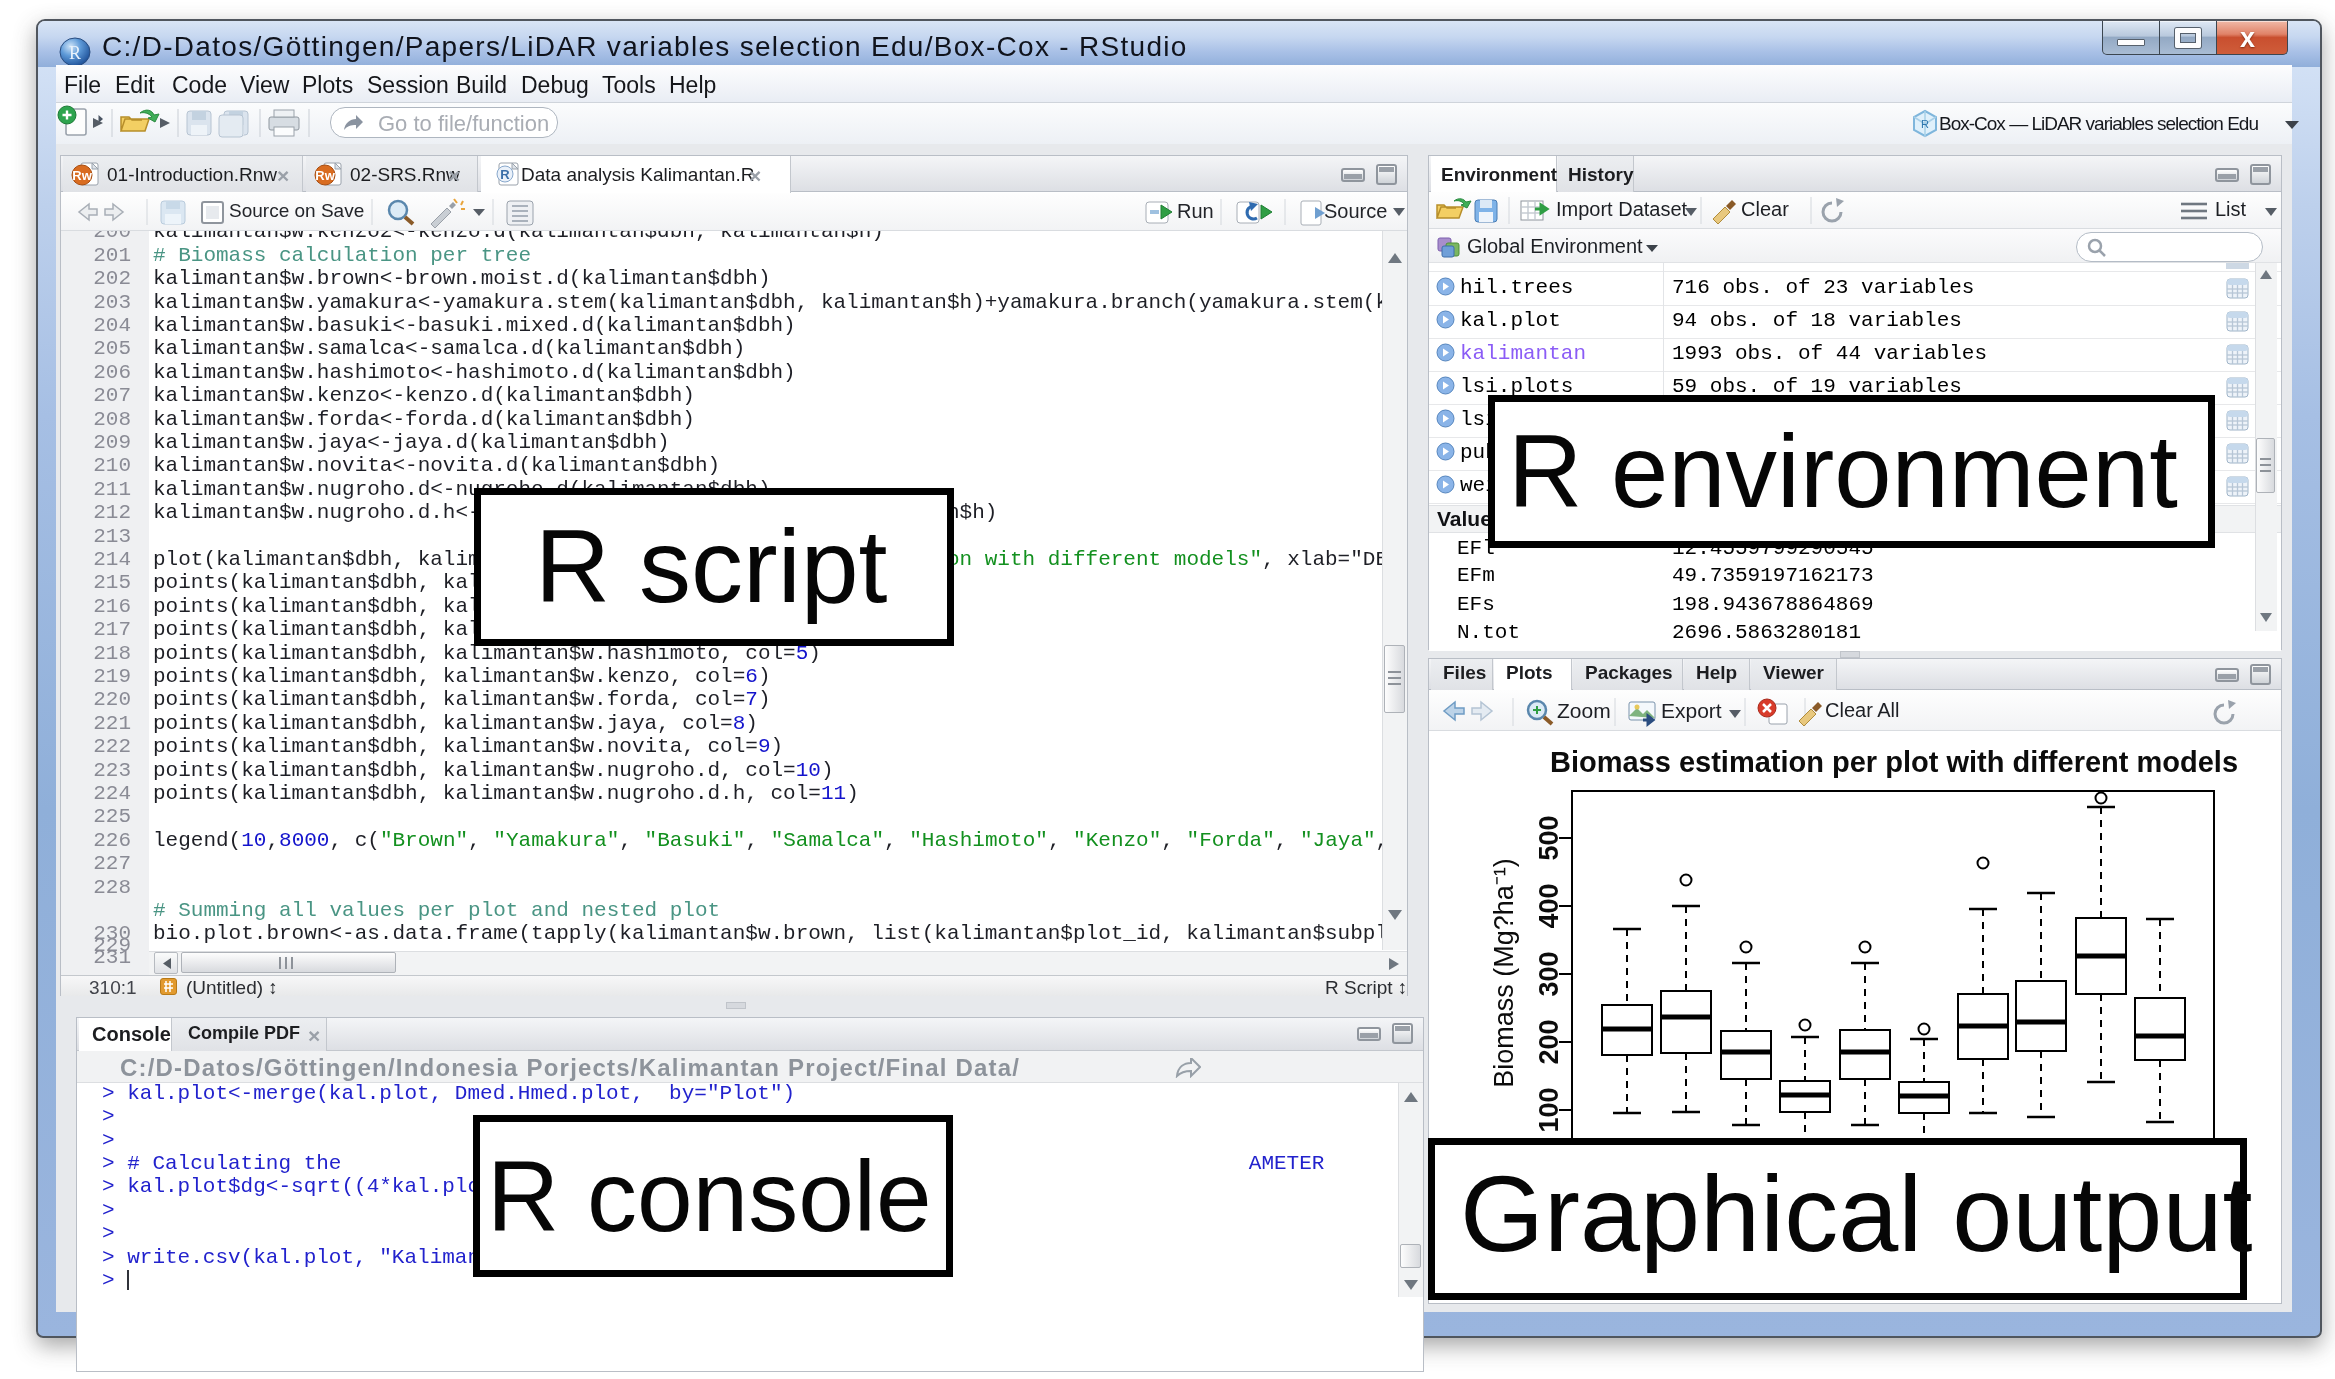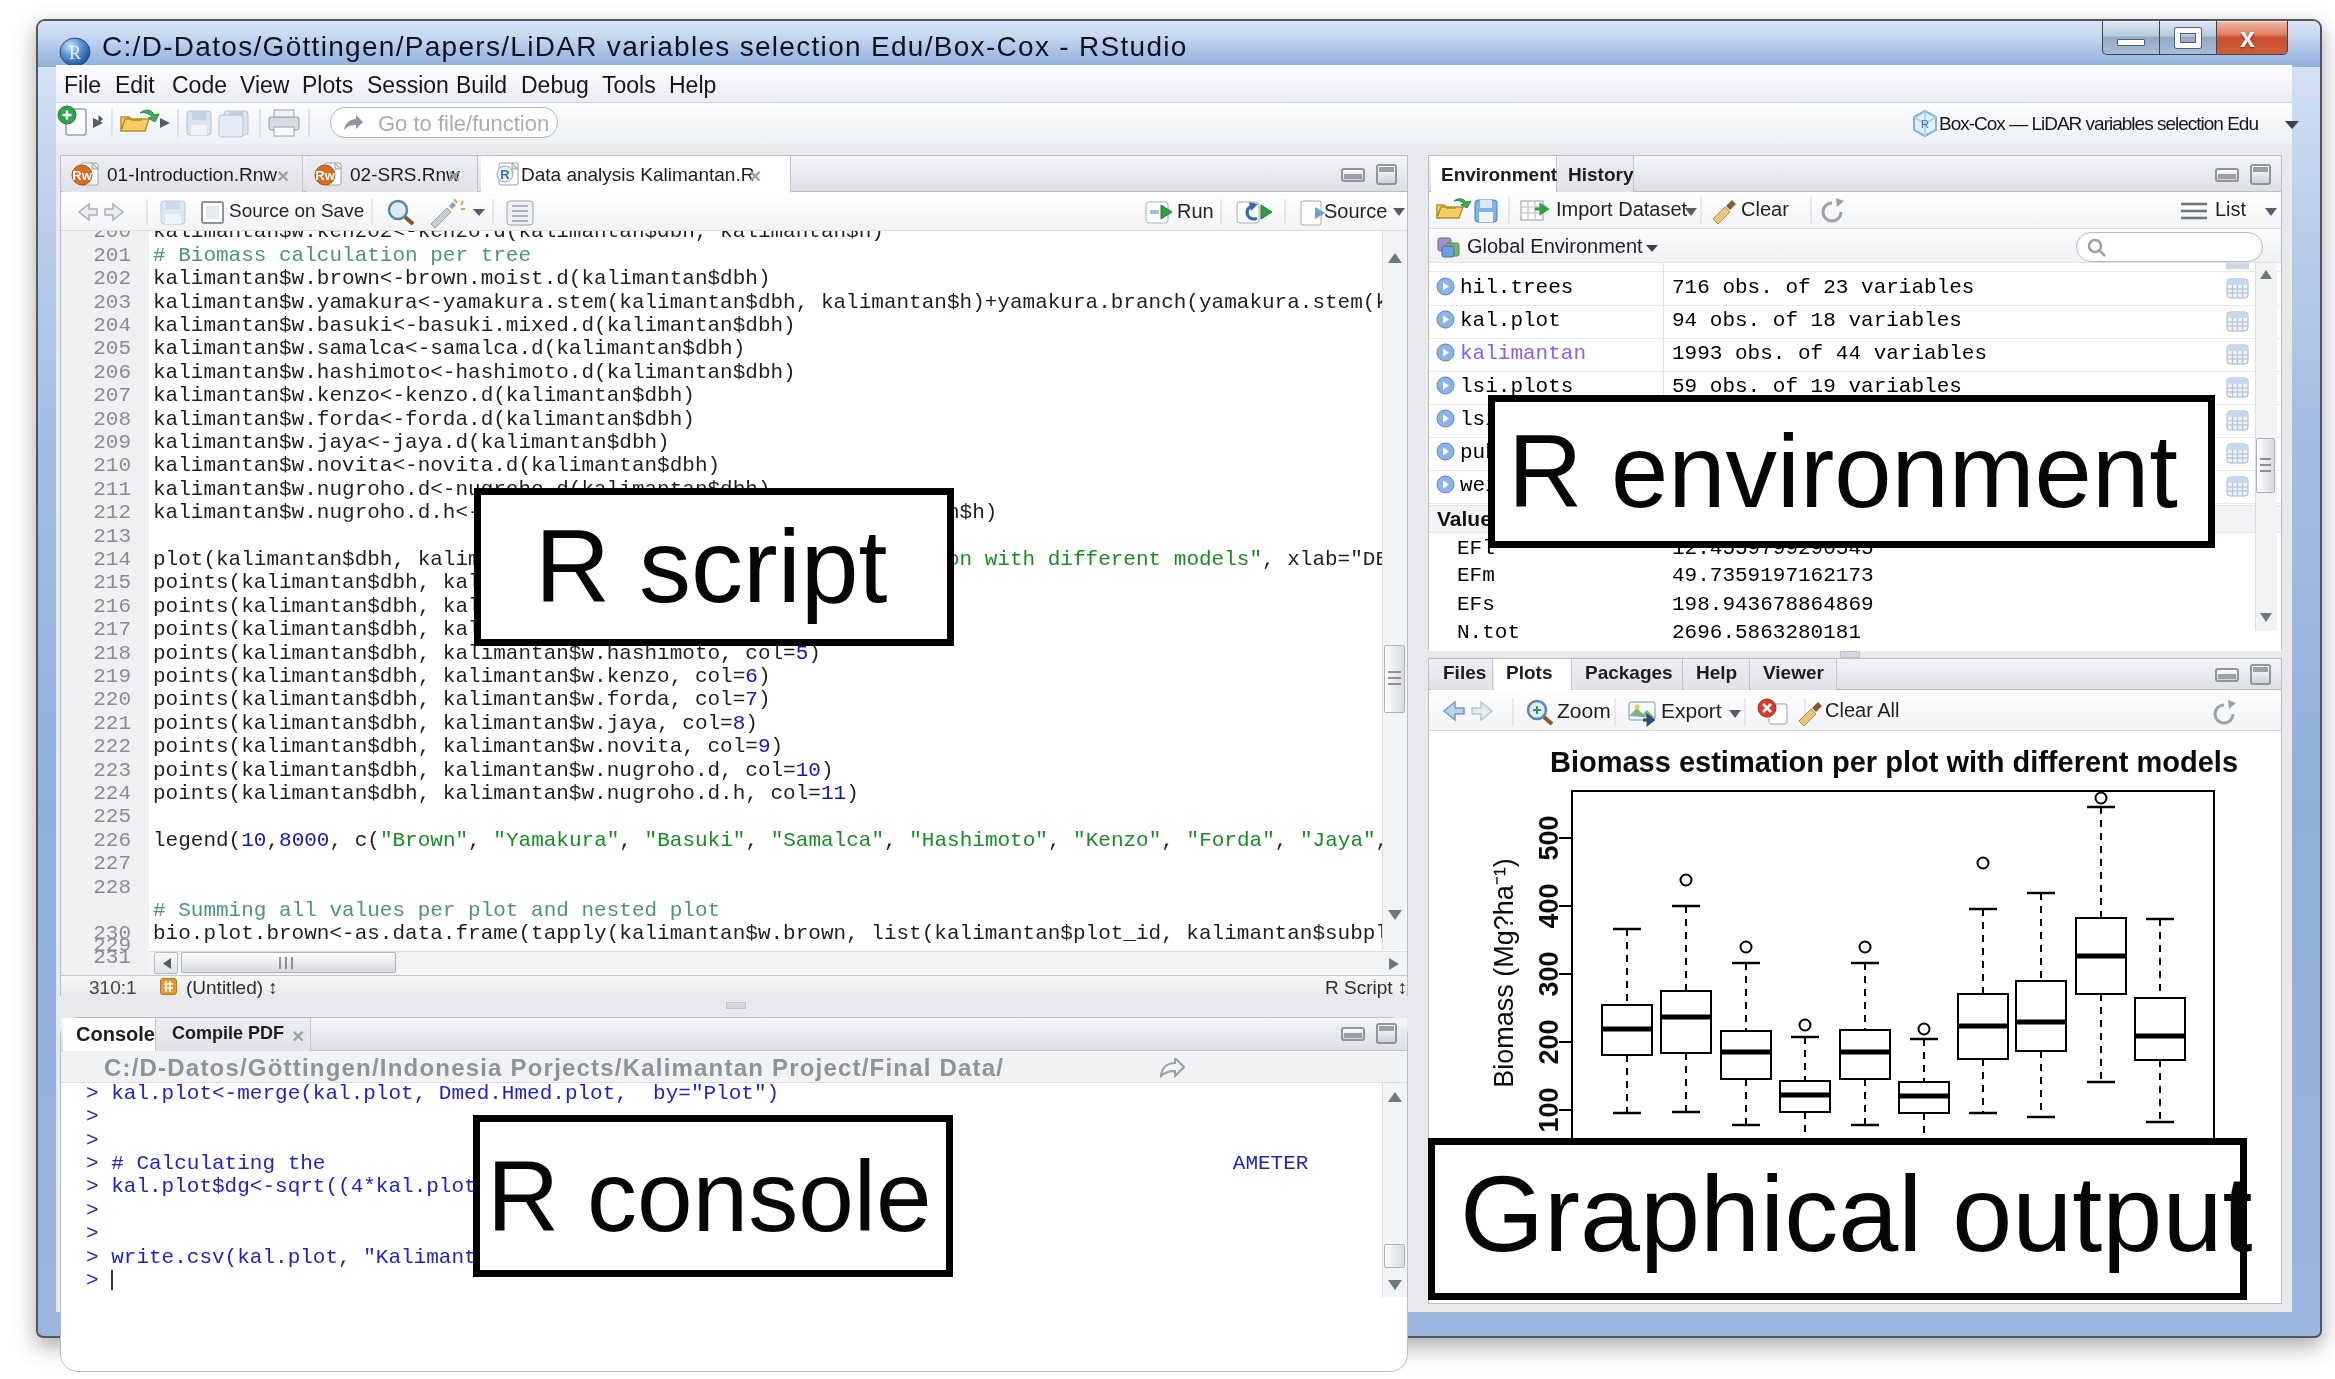--- a/index.html
+++ b/index.html
@@ -326,21 +326,21 @@
               <line x1="2" y1="4" x2="11" y2="4"></line>
               <line x1="2" y1="8" x2="11" y2="8"></line>
               <line x1="4" y1="1" x2="4" y2="12"></line>
               <line x1="8" y1="1" x2="8" y2="12"></line>
             </g>
           </svg>
 <div class="ui" style="left:125px;top:821px;font-size:19px;color:#2a2c31;">(Untitled) ↕</div>
 <div class="ui" style="left:1264px;top:821px;font-size:19px;color:#2a2c31;">R Script ↕</div>
 </div>
 
-<div class="pane" id="console" style="left:4px;top:873px;width:1348px;height:355px;border-radius:18px;">
+<div class="pane" id="console" style="left:20px;top:873px;width:1348px;height:355px;">
 <div style="position:absolute;left:0;top:0;width:100%;height:33px;background:linear-gradient(#f4f5f7,#dddfe4);border-bottom:1px solid #c3c7cd;"></div>
 <div class="tab active" style="left:2px;width:93px;height:33px;">
             <div class="lbl" style="left:13px;top:5px;font-weight:bold;font-size:20px;">Console</div>
           </div>
 <div class="tab" style="left:95px;width:155px;height:33px;">
             <div class="lbl" style="left:16px;top:5px;font-weight:bold;font-size:18px;">Compile PDF</div>
             <div class="x" style="left:136px;top:6px;">×</div>
           </div>
 <div class="panebtns" style="top:5px;">
             <div class="pb-min">

